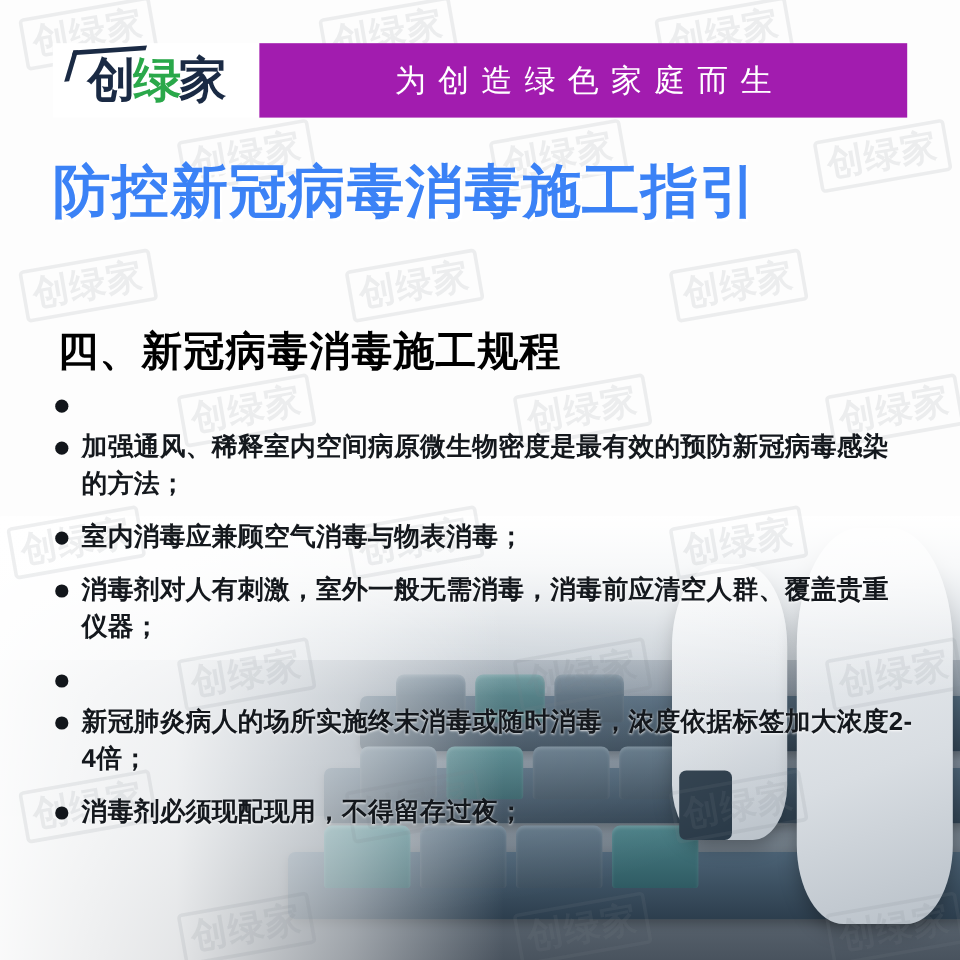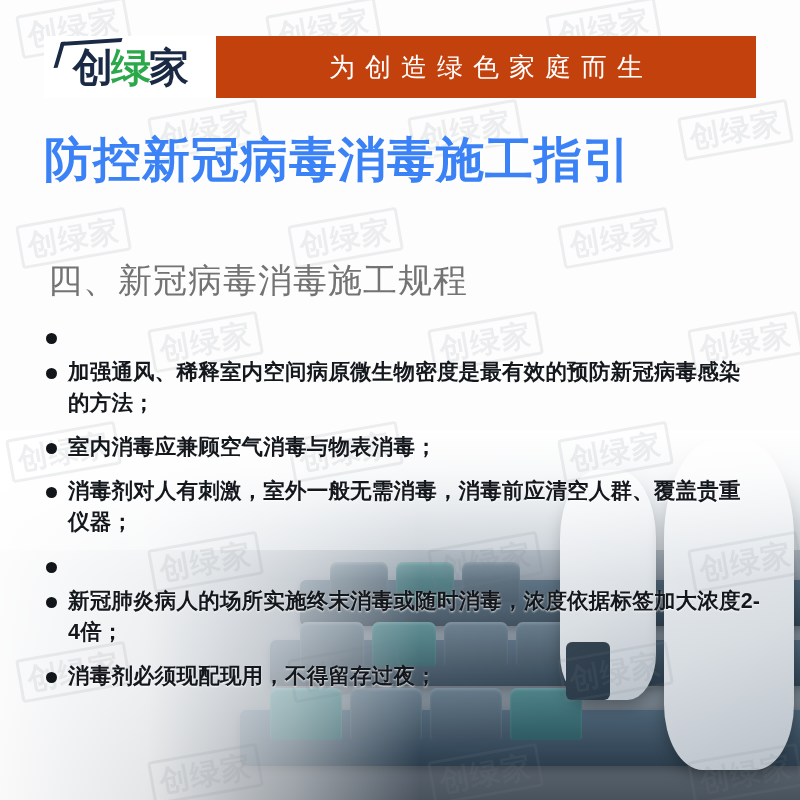--- a/index.html
+++ b/index.html
@@ -139,21 +139,21 @@
     top: 4px;
     width: 56px;
     height: 22px;
     border-top: 4px solid #1a2a44;
     border-left: 4px solid #1a2a44;
     transform: skewX(-20deg) rotate(-4deg);
     z-index: 1;
   }
   .slogan-box {
     flex: 1;
-    background: #c2410c;
+    background: #a21caf;
     color: #ffffff;
     display: flex;
     align-items: center;
     justify-content: center;
     font-size: 26px;
     letter-spacing: 10px;
     font-weight: normal;
     padding-left: 10px;
   }
 
@@ -168,24 +168,24 @@
     color: #3b82f6;
     letter-spacing: 1px;
     text-shadow: 2px 2px 0 rgba(255,255,255,.85);
     white-space: nowrap;
   }
 
   
   .section-heading {
     position: absolute;
     left: 48px;
-    top: 258px;
+    top: 270px;
     font-size: 34px;
-    font-weight: normal;
-    color: #737373;
+    font-weight: bold;
+    color: #000000;
     letter-spacing: 1px;
     white-space: nowrap;
   }
 
   
   .bullet-list {
     position: absolute;
     left: 46px;
     top: 322px;
     width: 716px;

